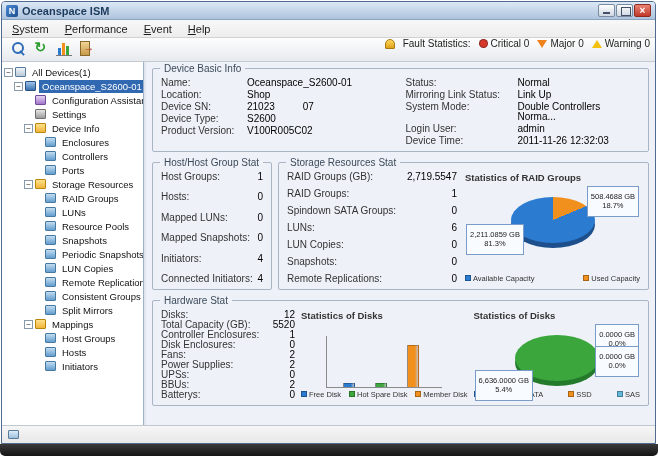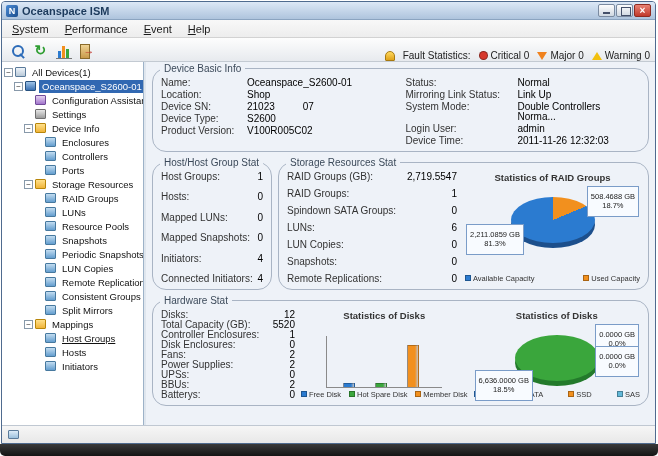--- a/index.html
+++ b/index.html
@@ -25,21 +25,21 @@
   .wb-minimize::before { content:""; position:absolute; left:4px; right:4px; bottom:2px; height:2px; background:#44506a; }
   .wb-maximize::before { content:""; position:absolute; left:4px; top:2px; width:8px; height:7px; border:1.5px solid #44506a; }
   .wb-close { background:linear-gradient(#e98274,#c0392b); border-color:#8e2a20; color:#fff;
               font-size:10px; font-weight:bold; text-align:center; line-height:11px; }
 
   .menu-bar { height:18px; flex:0 0 18px; display:flex; align-items:center;
               background:linear-gradient(#f8f8f8,#ededed); border-bottom:1px solid #d2d2d2;
               font-size:11px; color:#1a1a1a; padding-left:2px; }
   .menu-item { padding:1px 8px; cursor:default; }
 
-  .toolbar { height:24px; flex:0 0 24px; display:flex; align-items:flex-end; gap:18px;
+  .toolbar { height:24px; flex:0 0 24px; display:flex; align-items:flex-start; gap:18px;
              padding:0 5px; background:linear-gradient(#fdfdfd,#e7eaee);
              border-bottom:1px solid #c3cad2; }
   .tb-btn { width:21px; height:20px; border:1px solid transparent; border-radius:2px;
             display:flex; align-items:center; justify-content:center; background:transparent; }
   .tbi { width:16px; height:16px; position:relative; display:inline-block; }
   .tb-search::before { content:""; position:absolute; left:2px; top:2px; width:8px; height:8px;
                        border:2px solid #2c6bb8; border-radius:50%; }
   .tb-search::after { content:""; position:absolute; right:1px; bottom:2px; width:6px; height:2px;
                       background:#2c6bb8; transform:rotate(45deg); }
   .tb-refresh::before { content:"\21BB"; position:absolute; left:2px; top:-1px;
@@ -78,21 +78,21 @@
   .i-computer { background:linear-gradient(#eef4fa,#b9c9d8); border:1px solid #5a7a9a; }
   .i-device { background:linear-gradient(#9ec3e8,#3c72b4); border:1px solid #27517f; }
   .i-wizard { background:linear-gradient(#e6d4f0,#a274cc); border:1px solid #714a99; }
   .i-settings { background:linear-gradient(#e6e6e6,#9c9c9c); border:1px solid #6f6f6f; }
   .i-leaf { background:linear-gradient(#c2dcf0,#649ecf); border:1px solid #47799f; }
   .tree-label { padding:0 3px; line-height:13px; }
   .tree-row.selected .tree-label { background:#3168b2; color:#fff; }
 
   .main-panel { flex:1; background:#eef2f8; padding:6px 6px 0 6px; overflow:hidden; }
 
-  .gbox { position:relative; border:1px solid #a9b4c4; border-radius:14px; padding:9px 8px 5px 8px; }
+  .gbox { position:relative; border:1px solid #a9b4c4; border-radius:2px; padding:9px 8px 5px 8px; }
   .gtitle { position:absolute; top:-6px; left:7px; background:#eef2f8; padding:0 4px;
             font-size:10px; color:#3c4a5a; }
 
   .field-row { display:flex; align-items:baseline; font-size:10px; line-height:10px; color:#000; }
   .field-label { color:#333; flex:0 0 auto; }
   .field-extra { margin-left:28px; }
 
   .bi-cols { display:flex; gap:10px; }
   .bi-col { flex:1; display:flex; flex-direction:column; gap:2px; }
   .fields-basic .field-label { width:86px; }
@@ -105,21 +105,21 @@
   .fields-stat .field-row { justify-content:space-between; }
 
   .st-inner { display:flex; height:100%; gap:8px; }
   .storage-fields { width:170px; flex:0 0 170px; }
 
   .gbox-hw { height:106px; margin-top:10px; }
   .hw-inner { display:flex; height:100%; gap:6px; }
   .hw-fields { width:134px; flex:0 0 134px; }
 
   .chart-col { flex:1; display:flex; flex-direction:column; min-width:0; }
-  .chart-title { text-align:center; font-size:9.5px; font-weight:bold; color:#333; flex:0 0 12px; }
+  .chart-title { text-align:left; font-size:9.5px; font-weight:bold; color:#333; flex:0 0 12px; }
   .pie-wrap { position:relative; flex:1; }
   .pie-depth, .pie-top { position:absolute; left:50%; width:84px; height:46px;
                          margin-left:-42px; border-radius:50%; }
   .pie-depth { top:18px; }
   .pie-top { top:13px; }
   .callout { position:absolute; border:1px solid #7a9cc8; background:#f8fbff; font-size:7.5px;
              line-height:8.5px; padding:6px 3px; text-align:center; color:#222; white-space:nowrap; }
   .co-right-top { right:1px; top:2px; }
   .co-right-mid { right:1px; top:24px; }
   .co-left-mid  { left:1px;  top:40px; }
@@ -287,21 +287,21 @@
           <div class="tree-row" style="padding-left: 32px;">
             <span class="tree-handle empty"></span>
             <span class="tree-icon i-leaf"></span>
             <span class="tree-label">Split Mirrors</span>
           </div>
           <div class="tree-row" style="padding-left: 22px;">
             <span class="tree-handle">−</span>
             <span class="tree-icon i-folder"></span>
             <span class="tree-label">Mappings</span>
           </div>
-          <div class="tree-row" style="padding-left: 32px; text-decoration: underline;">
+          <div class="tree-row" style="padding-left: 32px;">
             <span class="tree-handle empty"></span>
             <span class="tree-icon i-leaf"></span>
             <span class="tree-label">Host Groups</span>
           </div>
           <div class="tree-row" style="padding-left: 32px;">
             <span class="tree-handle empty"></span>
             <span class="tree-icon i-leaf"></span>
             <span class="tree-label">Hosts</span>
           </div>
           <div class="tree-row" style="padding-left: 32px;">
@@ -533,21 +533,21 @@
               <div class="callout co-right-top">
                     <div>0.0000 GB</div>
                     <div>0.0%</div>
                   </div>
                   <div class="callout co-right-mid">
                     <div>0.0000 GB</div>
                     <div>0.0%</div>
                   </div>
                   <div class="callout co-left-bottom">
                     <div>6,636.0000 GB</div>
-                    <div>18.5%</div>
+                    <div>5.4%</div>
                   </div>
                 </div>
               <div class="legend">
                   <span class="entry">
                     <span class="sw" style="background: rgb(43, 123, 208);"></span>
                     <span>FC</span>
                   </span>
                   <span class="entry">
                     <span class="sw" style="background: rgb(58, 166, 60);"></span>
                     <span>SATA</span>

